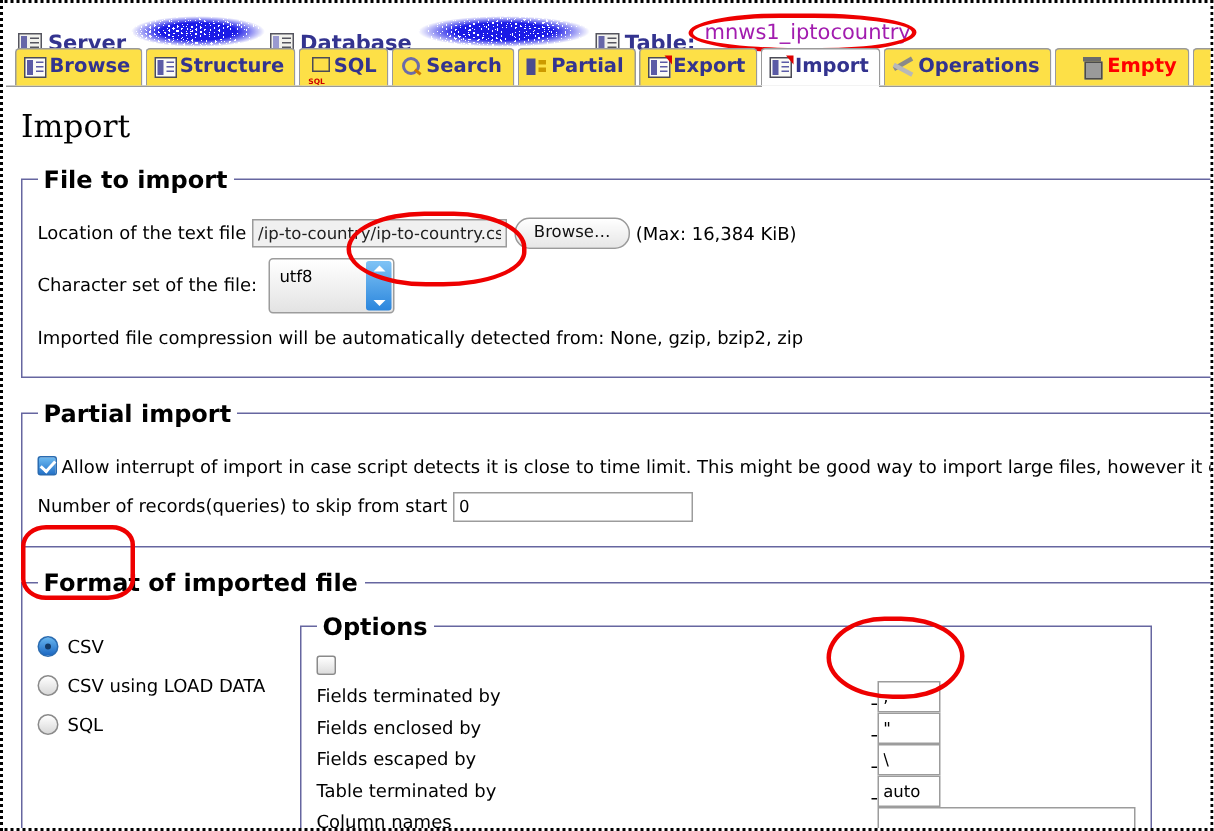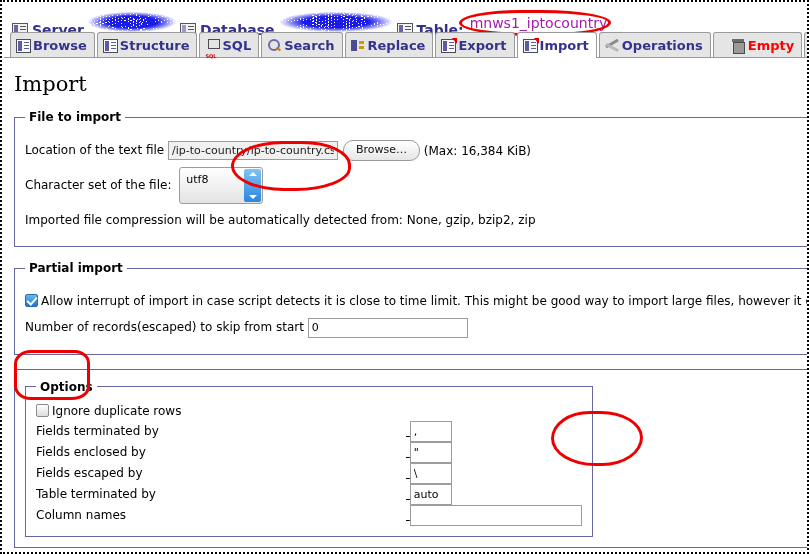--- a/index.html
+++ b/index.html
@@ -124,21 +124,21 @@
     white-space: nowrap;
     position: relative;
     border-bottom: 1px solid #9a9a9a;
   }
   .tab {
     display: inline-block;
     height: 25px;
     line-height: 24px;
     padding: 0 7px 0 5px;
     margin-right: 2px;
-    background: #e5e5e5;
+    background: #fde047;
     border: 1px solid #9a9a9a;
     border-bottom: none;
     border-radius: 3px 3px 0 0;
     box-sizing: border-box;
     vertical-align: bottom;
     position: relative;
     font-size: 13px;
     font-weight: bold;
     color: #33338f;
   }
@@ -225,21 +225,21 @@
     font-family: "DejaVu Serif", "Liberation Serif", serif;
   }
   fieldset {
     border: 1px solid #6666a0;
     margin: 0 10px 14px 0;
     padding: 10px 10px 10px 10px;
     position: relative;
   }
   legend {
     font-weight: bold;
-    font-size: 12px;
+    font-size: 16px;
     padding: 0 4px;
     color: #000;
   }
   .row { margin: 6px 0; line-height: 20px; white-space: nowrap; }
 
   input.text {
     font-family: "DejaVu Sans", "Liberation Sans", sans-serif;
     font-size: 11px;
     border: 1px solid #9c9c9c;
     background: #fff;
@@ -391,21 +391,21 @@
 
       <div class="tab">
         <span class="ticon"></span><span class="tlabel">Browse</span>
       </div><div class="tab">
         <span class="ticon"></span><span class="tlabel">Structure</span>
       </div><div class="tab">
         <span class="ticon sql"></span><span class="tlabel">SQL</span>
       </div><div class="tab">
         <span class="ticon search"></span><span class="tlabel">Search</span>
       </div><div class="tab">
-        <span class="ticon insert"></span><span class="tlabel">Replace</span>
+        <span class="ticon insert"></span><span class="tlabel">Partial</span>
       </div><div class="tab">
         <span class="ticon exp"><i class="flag"></i></span><span class="tlabel">Export</span>
       </div><div class="tab active">
         <span class="ticon imp"><i class="flag"></i></span><span class="tlabel">Import</span>
       </div><div class="tab">
         <span class="ticon ops"></span><span class="tlabel">Operations</span>
       </div><div class="tab danger">
         <span class="ticon trash"></span><span class="tlabel">Empty</span>
       </div><div class="tab danger">
         <span class="ticon drop"></span><span class="tlabel">Drop</span>
@@ -438,35 +438,47 @@
       </fieldset>
 
       <fieldset>
         <legend>Partial import</legend>
 
         <div class="row">
           <span class="cbx checked"></span><span>Allow interrupt of import in case script detects it is close to time limit. This might be good way to import large files, however it can break transactions.</span>
         </div>
 
         <div class="row">
-          <span>Number of records(escaped) to skip from start</span>
+          <span>Number of records(queries) to skip from start</span>
           <input class="text" type="text" style="width: 160px; height: 20px;" value="0">
         </div>
       </fieldset>
 
       <fieldset>
+        <legend>Format of imported file</legend>
 
         <div class="format-body">
 
+          <div class="format-left">
+            <div class="frow">
+              <span class="rdo checked"></span><span>CSV</span>
+            </div>
+            <div class="frow">
+              <span class="rdo"></span><span>CSV using LOAD DATA</span>
+            </div>
+            <div class="frow">
+              <span class="rdo"></span><span>SQL</span>
+            </div>
+          </div>
 
           <fieldset class="options">
             <legend>Options</legend>
 
             <div class="opt-line">
-              <span class="cbx"></span><span class="lbl">Ignore duplicate rows</span>
+              <span class="cbx"></span>
             </div>
 
             <div class="opt-field">
               <span class="lbl">Fields terminated by</span>
               <input class="text small" type="text" value="," style="">
             </div>
             <div class="opt-field">
               <span class="lbl">Fields enclosed by</span>
               <input class="text small" type="text" value="&quot;" style="">
             </div>

